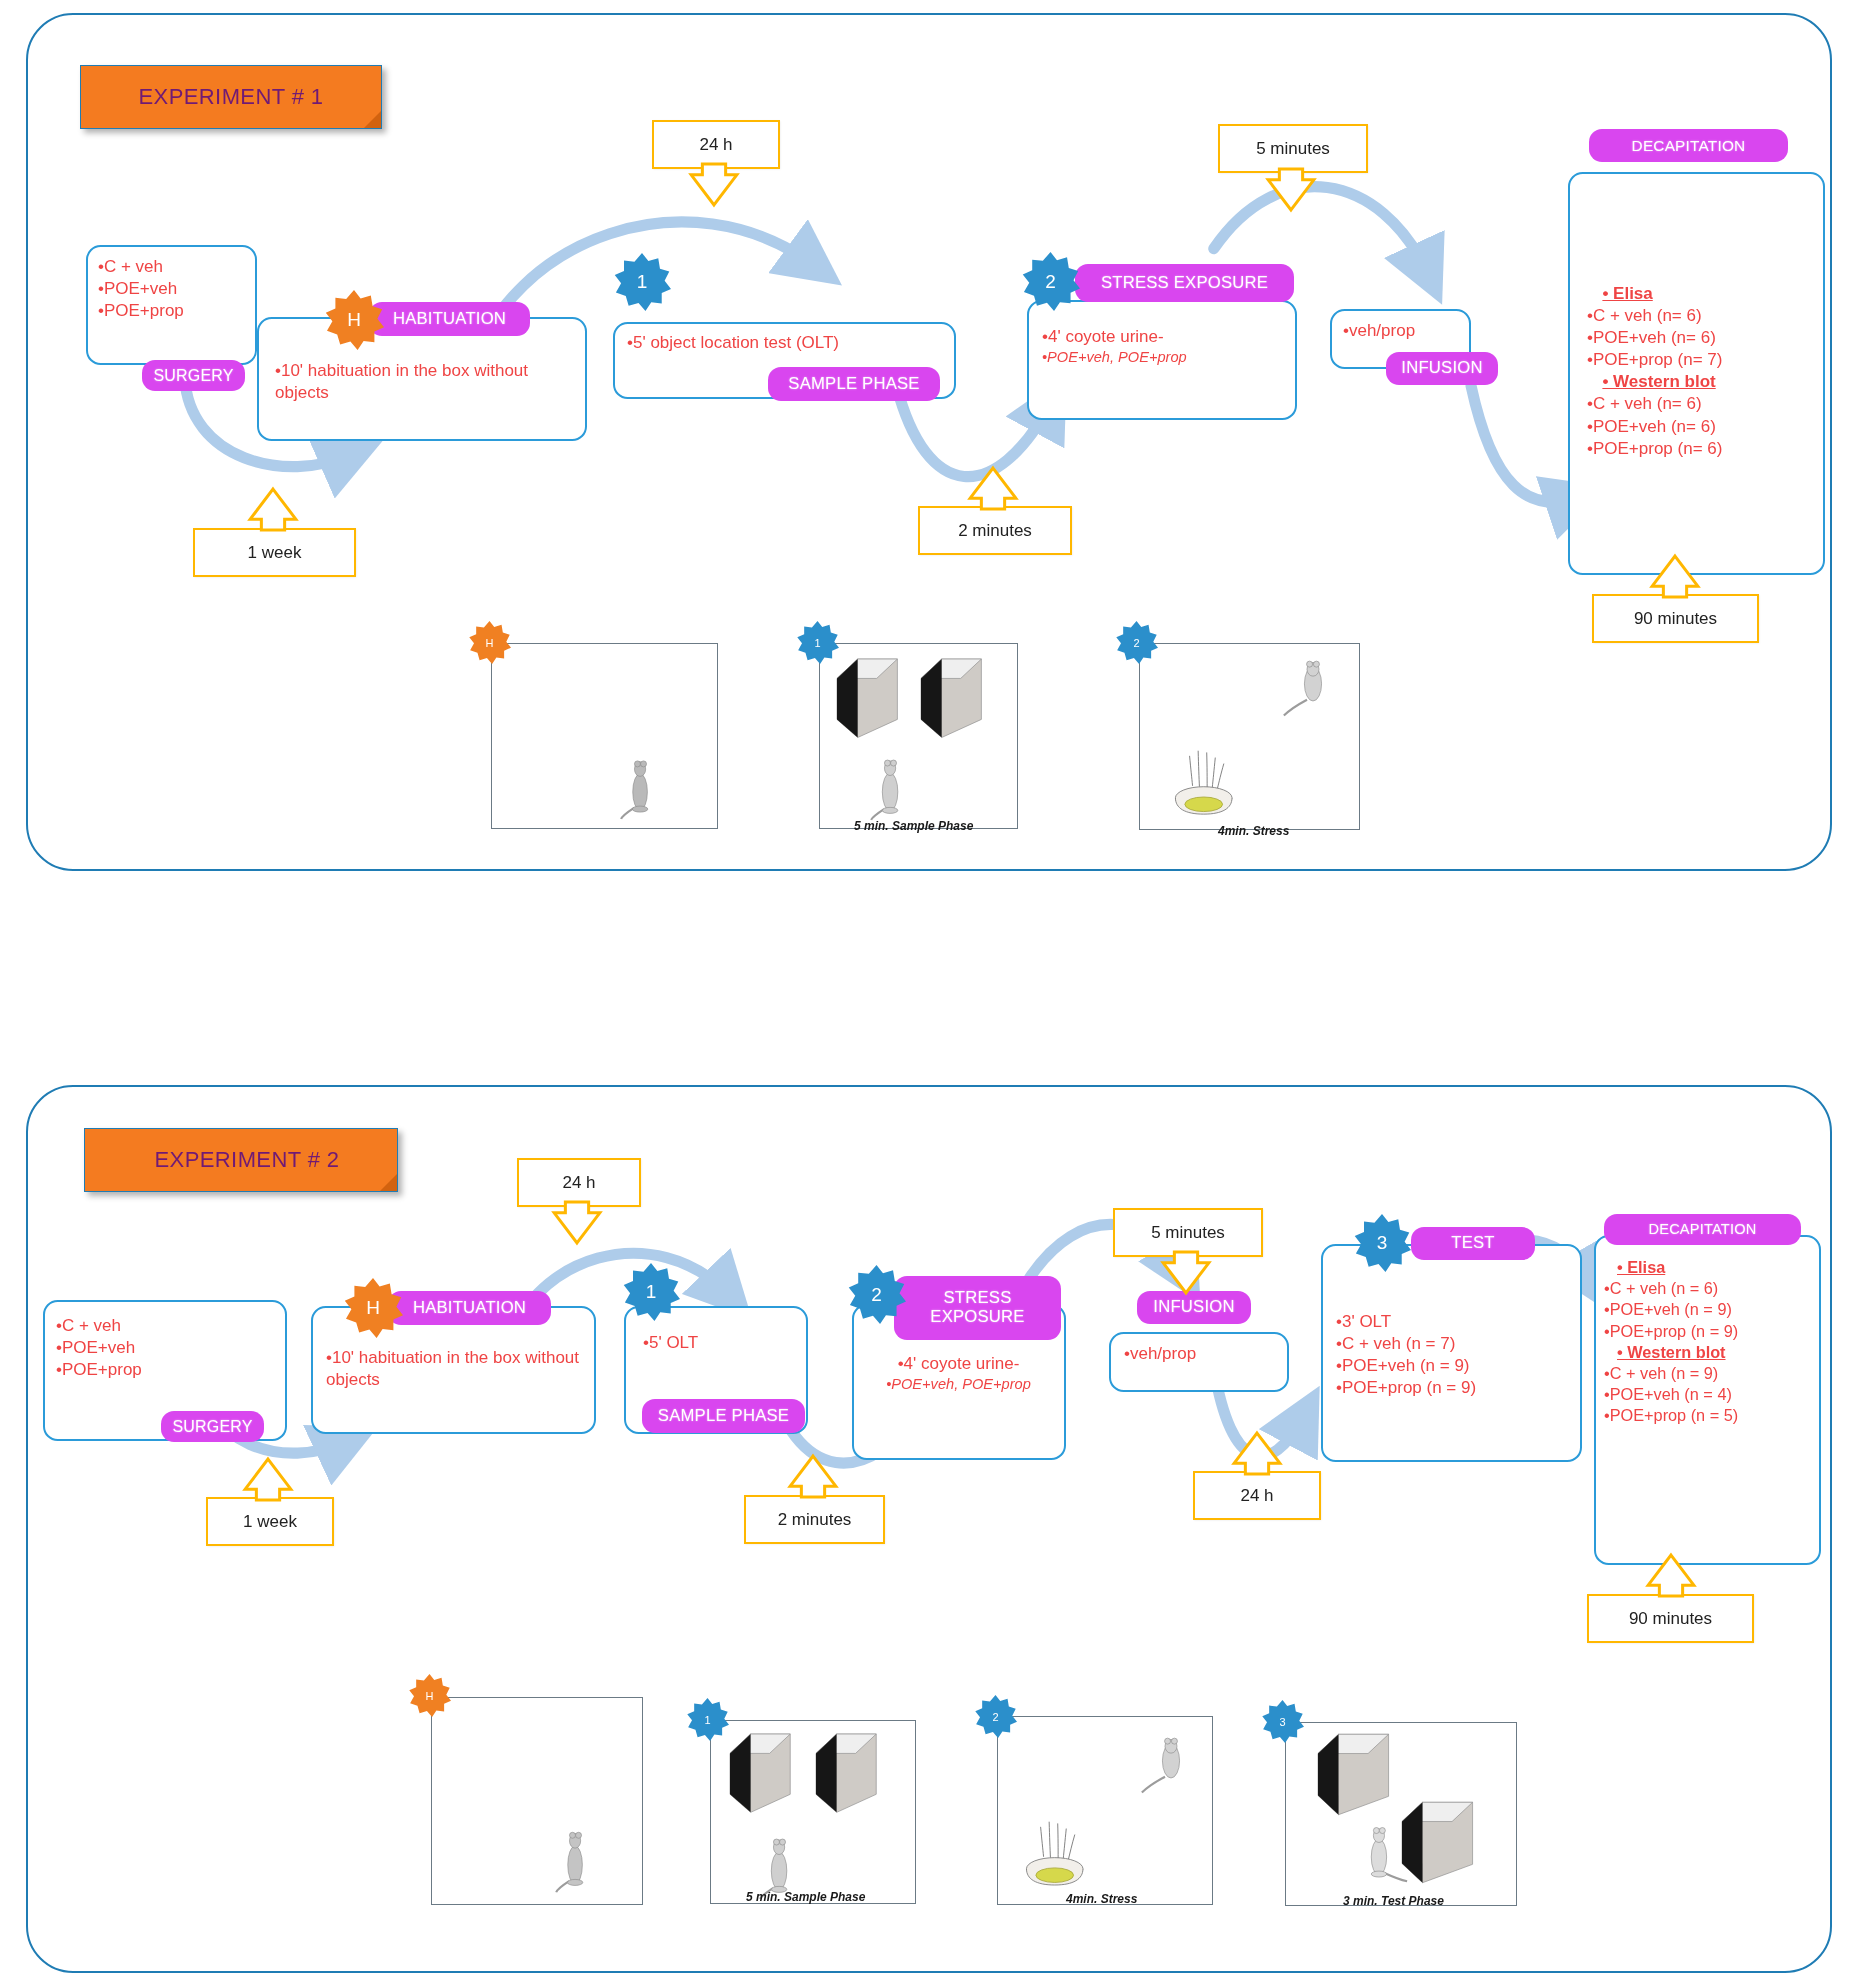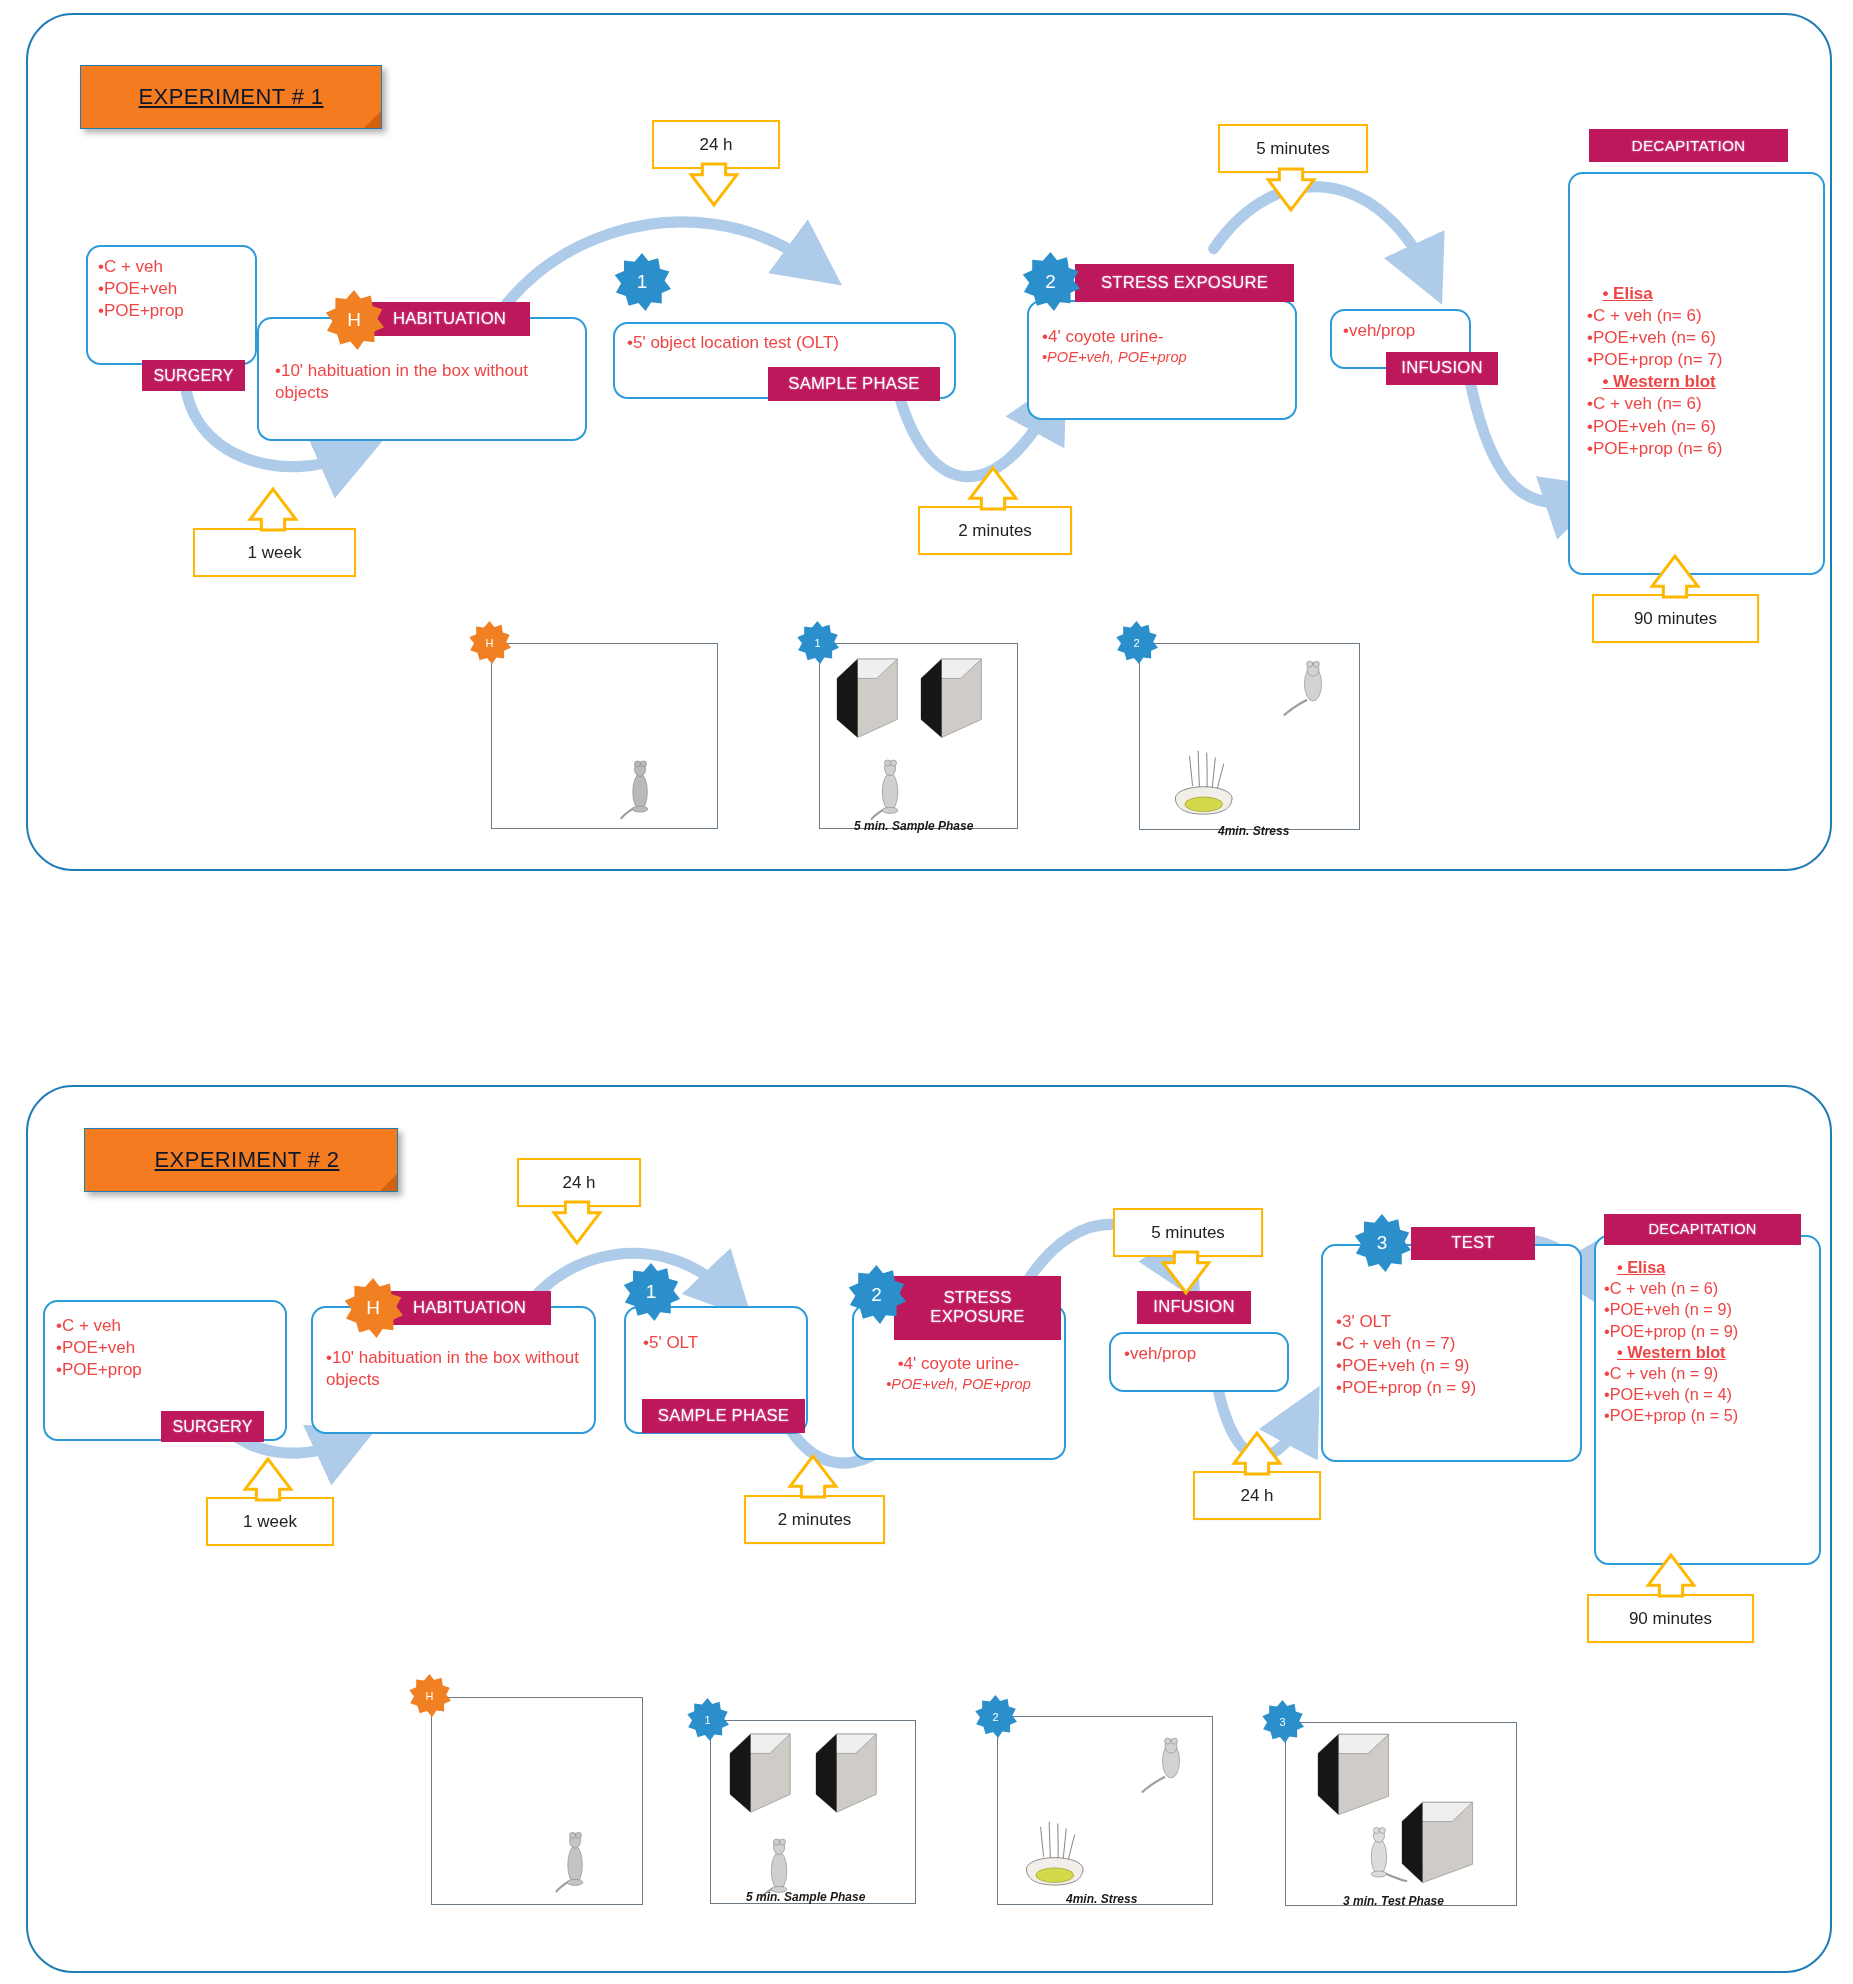--- a/index.html
+++ b/index.html
@@ -6,29 +6,29 @@
   body{font-family:"Liberation Sans",sans-serif;color:#000;}
   #canvas{position:relative;width:1853px;height:1985px;background:#fff;overflow:hidden;}
 
   
   .exp-panel{position:absolute;border:2.6px solid #1F7CB4;border-radius:47px;background:#fff;}
 
   
   .exp-title{position:absolute;background:#F47B20;border:1.3px solid #1F7CB4;
              box-shadow:4.3px 4.3px 6px rgba(0,0,0,.30);
              display:flex;align-items:center;justify-content:center;
-             font-size:22px;font-weight:400;letter-spacing:0.4px;color:#0f172a;text-decoration:underline;}
+             font-size:22px;font-weight:400;letter-spacing:0.4px;color:#701a75;}
   .exp-title .fold{position:absolute;right:0;bottom:0;width:17px;height:17px;
              background:#D2620F;clip-path:polygon(100% 0,100% 100%,0 100%);}
 
   
   .box{position:absolute;border:2.1px solid #2B9BD9;border-radius:14.6px;background:#fff;}
 
   
-  .ribbon{position:absolute;background:#be185d;color:#fff;border-radius:0;
+  .ribbon{position:absolute;background:#d946ef;color:#fff;border-radius:13px;
           display:flex;align-items:center;justify-content:center;text-align:center;
           font-size:16.7px;line-height:1.12;letter-spacing:0.2px;
           text-shadow:0 0 2.1px rgba(255,255,255,.55);}
 
   
   .star{position:absolute;display:flex;align-items:center;justify-content:center;
         color:#fff;font-size:19px;
         clip-path:polygon(50% 0%,61% 14%,78% 9%,81% 27%,97% 32%,89% 48%,
                           100% 62%,84% 69%,84% 87%,66% 85%,56% 100%,44% 86%,
                           27% 91%,22% 74%,5% 68%,14% 52%,3% 38%,19% 31%,

